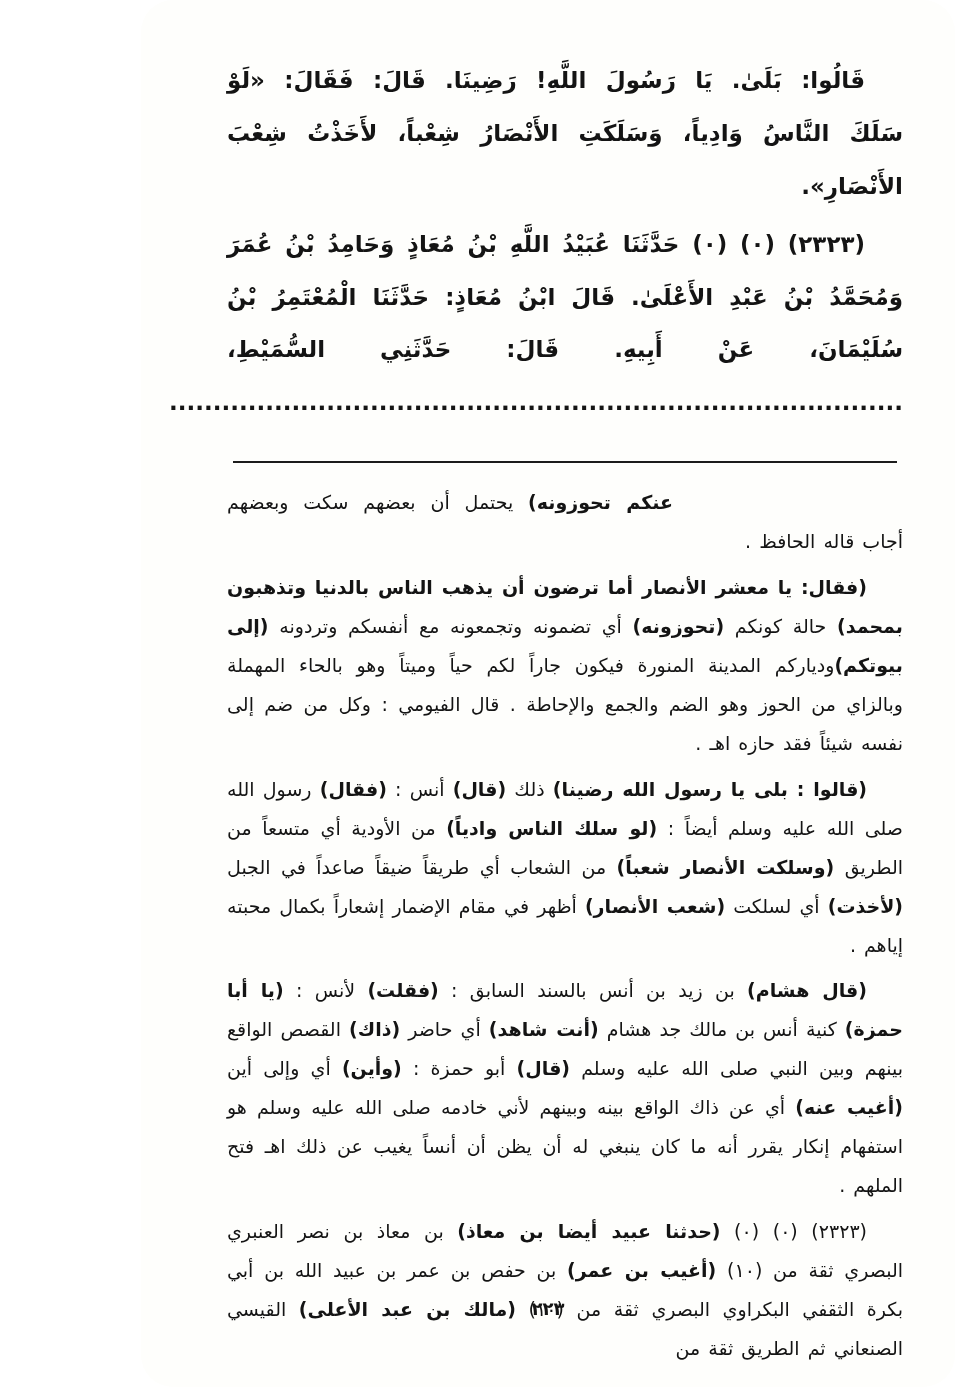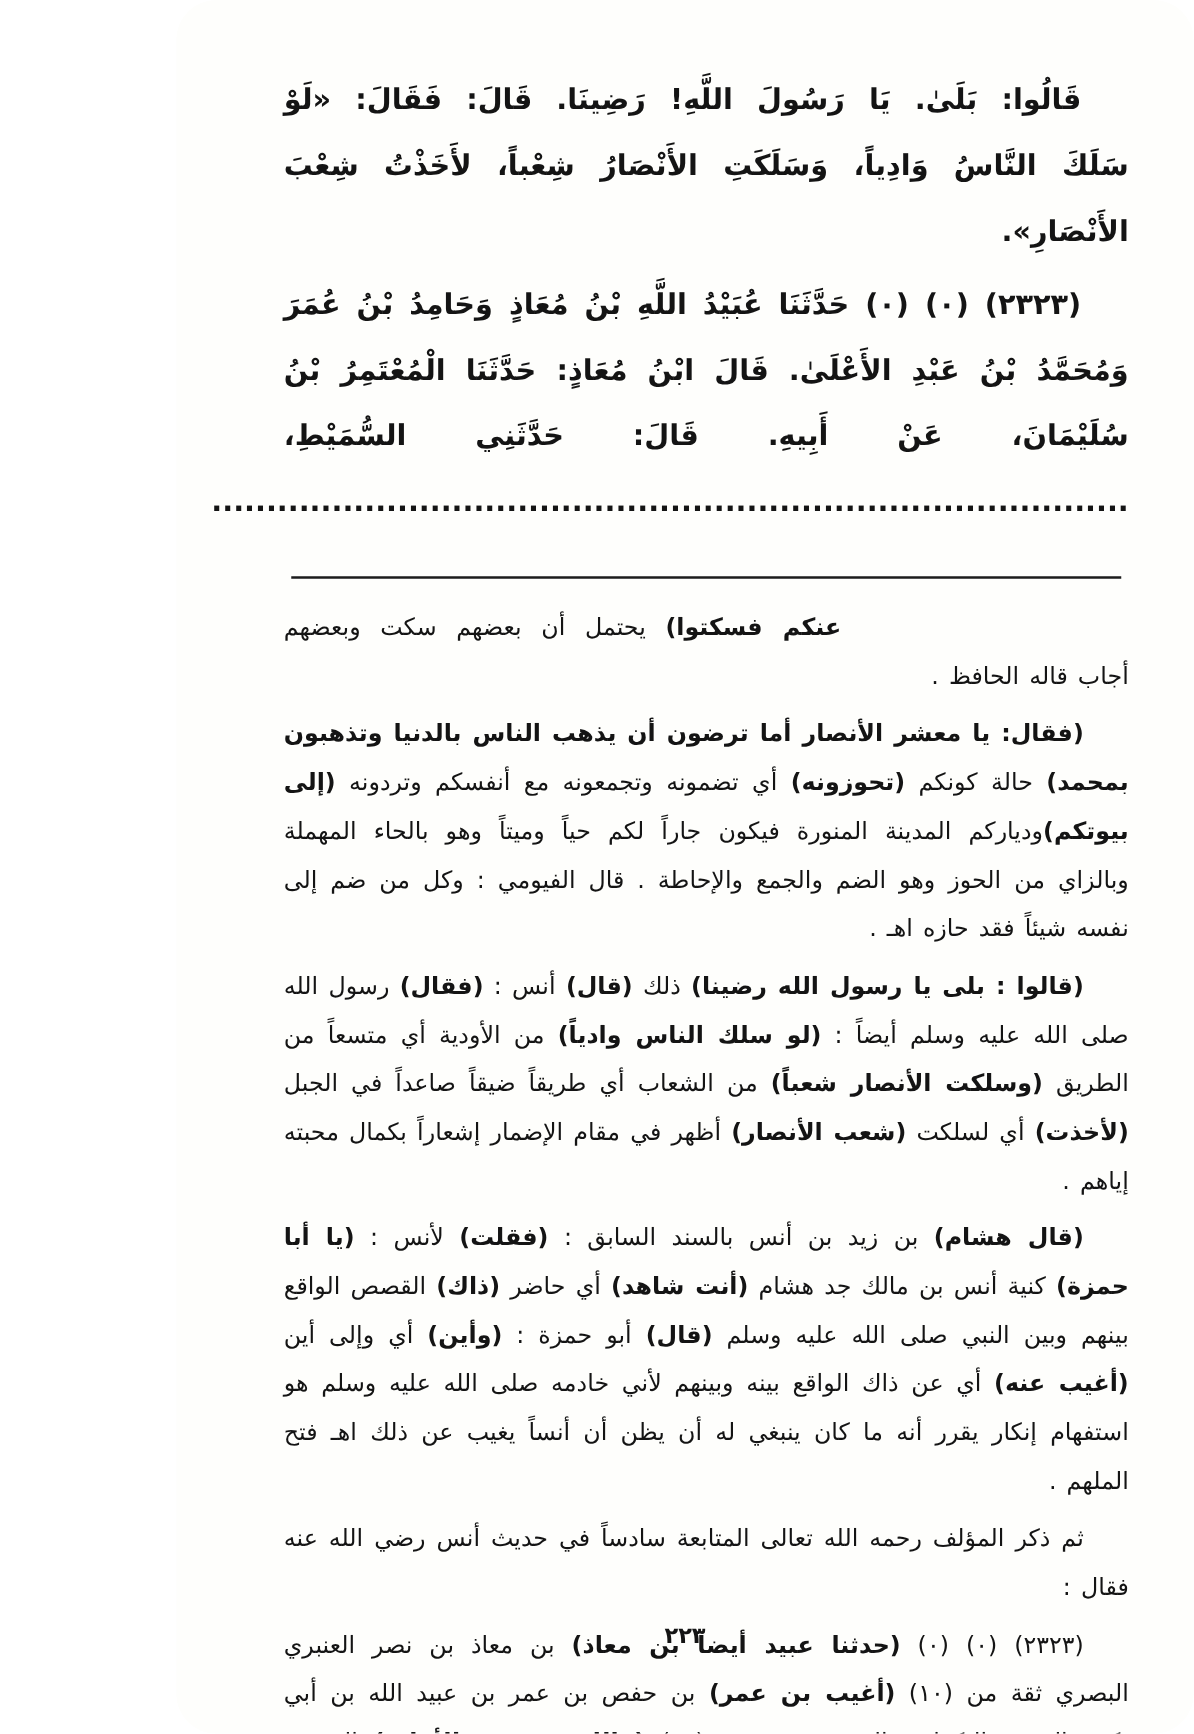--- a/index.html
+++ b/index.html
@@ -69,23 +69,22 @@
 <div class="page">
 
   <section class="matn" id="matn">
       <p class=""><span class="bold">قَالُوا: بَلَىٰ. يَا رَسُولَ اللَّهِ! رَضِينَا. قَالَ: فَقَالَ: «لَوْ سَلَكَ النَّاسُ وَادِياً، وَسَلَكَتِ الأَنْصَارُ شِعْباً، لأَخَذْتُ شِعْبَ الأَنْصَارِ».</span></p>
       <p class=""><span class="bold">(٢٣٢٣) (٠) (٠) حَدَّثَنَا عُبَيْدُ اللَّهِ بْنُ مُعَاذٍ وَحَامِدُ بْنُ عُمَرَ وَمُحَمَّدُ بْنُ عَبْدِ الأَعْلَىٰ. قَالَ ابْنُ مُعَاذٍ: حَدَّثَنَا الْمُعْتَمِرُ بْنُ سُلَيْمَانَ، عَنْ أَبِيهِ. قَالَ: حَدَّثَنِي السُّمَيْطِ، ....................................................................................</span></p>
     </section>
 
   <hr class="divider">
 
   <section class="commentary" id="commentary">
-      <p class="deep-indent"><span class="bold">عنكم فسكتوا)</span><span> يحتمل أن بعضهم سكت وبعضهم أجاب قاله الحافظ .</span></p>
+      <p class="deep-indent"><span class="bold">عنكم تحوزونه)</span><span> يحتمل أن بعضهم سكت وبعضهم أجاب قاله الحافظ .</span></p>
       <p class=""><span class="bold">(فقال: يا معشر الأنصار أما ترضون أن يذهب الناس بالدنيا وتذهبون بمحمد)</span><span> حالة كونكم </span><span class="bold">(تحوزونه)</span><span> أي تضمونه وتجمعونه مع أنفسكم وتردونه </span><span class="bold">(إلى بيوتكم)</span><span>ودياركم المدينة المنورة فيكون جاراً لكم حياً وميتاً وهو بالحاء المهملة وبالزاي من الحوز وهو الضم والجمع والإحاطة . قال الفيومي : وكل من ضم إلى نفسه شيئاً فقد حازه اهـ .</span></p>
       <p class=""><span class="bold">(قالوا : بلى يا رسول الله رضينا)</span><span> ذلك </span><span class="bold">(قال)</span><span> أنس : </span><span class="bold">(فقال)</span><span> رسول الله صلى الله عليه وسلم أيضاً : </span><span class="bold">(لو سلك الناس وادياً)</span><span> من الأودية أي متسعاً من الطريق </span><span class="bold">(وسلكت الأنصار شعباً)</span><span> من الشعاب أي طريقاً ضيقاً صاعداً في الجبل </span><span class="bold">(لأخذت)</span><span> أي لسلكت </span><span class="bold">(شعب الأنصار)</span><span> أظهر في مقام الإضمار إشعاراً بكمال محبته إياهم .</span></p>
       <p class=""><span class="bold">(قال هشام)</span><span> بن زيد بن أنس بالسند السابق : </span><span class="bold">(فقلت)</span><span> لأنس : </span><span class="bold">(يا أبا حمزة)</span><span> كنية أنس بن مالك جد هشام </span><span class="bold">(أنت شاهد)</span><span> أي حاضر </span><span class="bold">(ذاك)</span><span> القصص الواقع بينهم وبين النبي صلى الله عليه وسلم </span><span class="bold">(قال)</span><span> أبو حمزة : </span><span class="bold">(وأين)</span><span> أي وإلى أين </span><span class="bold">(أغيب عنه)</span><span> أي عن ذاك الواقع بينه وبينهم لأني خادمه صلى الله عليه وسلم هو استفهام إنكار يقرر أنه ما كان ينبغي له أن يظن أن أنساً يغيب عن ذلك اهـ فتح الملهم .</span></p>
-      <p class=""><span>ثم ذكر المؤلف رحمه الله تعالى المتابعة سادساً في حديث أنس رضي الله عنه فقال :</span></p>
       <p class=""><span>(٢٣٢٣) (٠) (٠) </span><span class="bold">(حدثنا عبيد أيضا بن معاذ)</span><span> بن معاذ بن نصر العنبري البصري ثقة من (١٠) </span><span class="bold">(أغيب بن عمر)</span><span> بن حفص بن عمر بن عبيد الله بن أبي بكرة الثقفي البكراوي البصري ثقة من (١٠) </span><span class="bold">(مالك بن عبد الأعلى)</span><span> القيسي الصنعاني ثم الطريق ثقة من</span></p>
     </section>
 
   <div class="page-number">٢٢٣</div>
 
 </div>
 
 </body></html>

